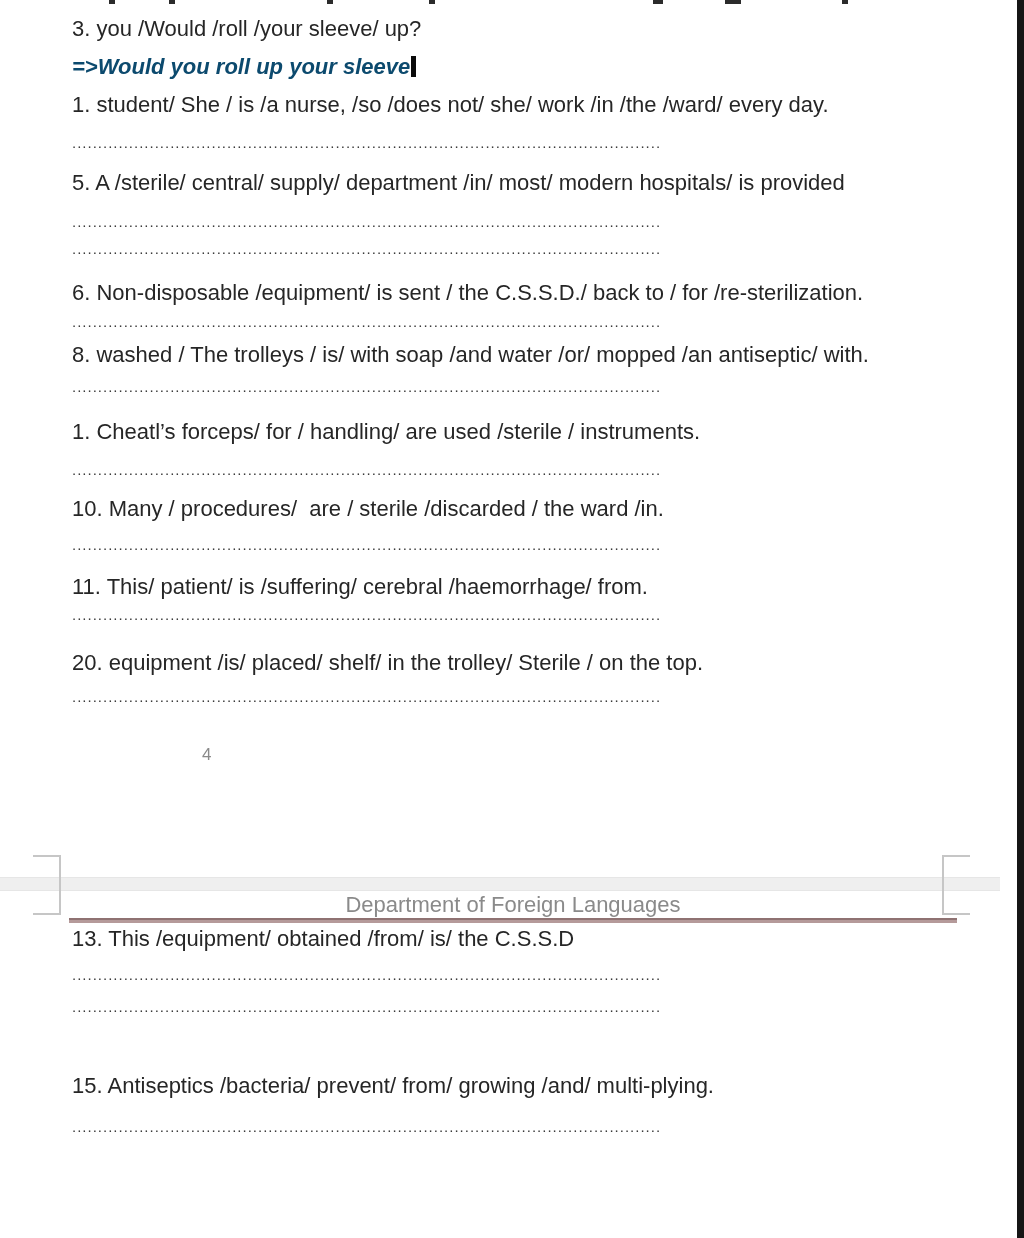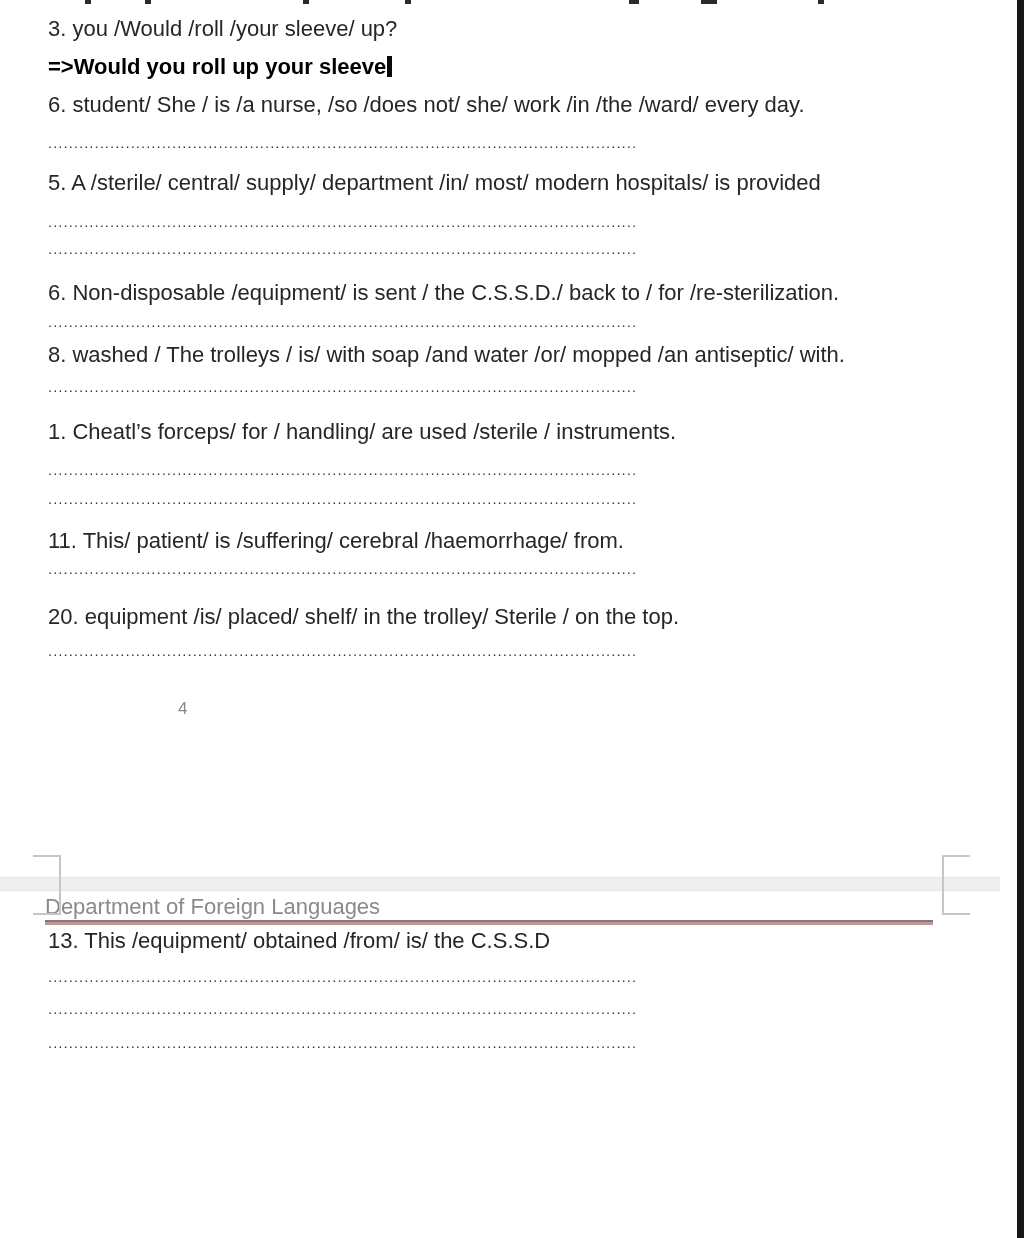--- a/index.html
+++ b/index.html
@@ -9,42 +9,42 @@
   }
   body {
     width: 1024px;
     height: 1238px;
     position: relative;
     overflow: hidden;
     font-family: "Liberation Sans", sans-serif;
     color: #262626;
   }
   .content {
-    padding-left: 48px;
+    padding-left: 72px;
     width: 948px;
   }
   .top-frag {
     position: relative;
     height: 5px;
   }
   .frag {
     position: absolute;
     top: 0;
     height: 4px;
     width: 6px;
     background: #2b2b2b;
   }
   .item {
     margin: 0;
     font-size: 22px;
     line-height: 24px;
     white-space: pre-wrap;
     color: #262626;
   }
-  .bold { font-weight: 700; color: #000000; }
+  .bold { font-weight: 700; color: #0c4a6e; font-style: italic; }
   .cursor {
     display: inline-block;
     width: 5px;
     height: 21px;
     background: #0a0a0a;
     vertical-align: -3px;
     margin-left: 1px;
   }
   .dots {
     margin: 0;
@@ -60,21 +60,21 @@
   .page-number {
     margin: 43px 0 0 130px;
     font-size: 17px;
     line-height: 20px;
     color: #8a8a8a;
   }
   .gap-spacer { height: 128px; }
   .header-block {
     width: 888px;
     margin-left: -3px;
-    margin-top: 48px;
+    text-align: center;
   }
   .doc-header {
     margin: 0;
     font-size: 22px;
     line-height: 24px;
     font-weight: 400;
     color: #8a8a8a;
   }
   .header-rule {
     margin-top: 1px;
@@ -135,37 +135,38 @@
     <span class="frag" style="left:357px"></span>
     <span class="frag" style="left:581px;width:10px"></span>
     <span class="frag" style="left:653px;width:16px"></span>
     <span class="frag" style="left:770px"></span>
   </div>
 
   <p class="item" style="margin-top:12px">3. you /Would /roll /your sleeve/ up?</p>
 
   <p class="item bold" style="margin-top:14px"><span>=&gt;Would you roll up your sleeve</span><span class="cursor"></span></p>
 
-  <p class="item" style="margin-top:14px">6. student/ She / is /a nurse, /so /does not/ she/ work /in /the /ward/ every day.</p>
+  <p class="item" style="margin-top:14px">1. student/ She / is /a nurse, /so /does not/ she/ work /in /the /ward/ every day.</p>
   <div class="dots" style="margin-top:21px">........................................................................................................................................................................................................</div>
 
   <p class="item" style="margin-top:23px">5. A /sterile/ central/ supply/ department /in/ most/ modern hospitals/ is provided</p>
   <div class="dots" style="margin-top:22px">........................................................................................................................................................................................................</div>
 
   <div class="dots" style="margin-top:17px">........................................................................................................................................................................................................</div>
 
   <p class="item" style="margin-top:27px">6. Non-disposable /equipment/ is sent / the C.S.S.D./ back to / for /re-sterilization.</p>
   <div class="dots" style="margin-top:12px">........................................................................................................................................................................................................</div>
 
   <p class="item" style="margin-top:16px">8. washed / The trolleys / is/ with soap /and water /or/ mopped /an antiseptic/ with.</p>
   <div class="dots" style="margin-top:15px">........................................................................................................................................................................................................</div>
 
   <p class="item" style="margin-top:28px">1. Cheatl’s forceps/ for / handling/ are used /sterile / instruments.</p>
   <div class="dots" style="margin-top:21px">........................................................................................................................................................................................................</div>
 
+  <p class="item" style="margin-top:22px">10. Many / procedures/  are / sterile /discarded / the ward /in.</p>
   <div class="dots" style="margin-top:19px">........................................................................................................................................................................................................</div>
 
   <p class="item" style="margin-top:25px">11. This/ patient/ is /suffering/ cerebral /haemorrhage/ from.</p>
   <div class="dots" style="margin-top:11px">........................................................................................................................................................................................................</div>
 
   <p class="item" style="margin-top:31px">20. equipment /is/ placed/ shelf/ in the trolley/ Sterile / on the top.</p>
   <div class="dots" style="margin-top:17px">........................................................................................................................................................................................................</div>
 
   <p class="page-number">4</p>
 
@@ -174,20 +175,21 @@
   <div class="header-block">
     <p class="doc-header">Department of Foreign Languages</p>
     <div class="header-rule"></div>
   </div>
 
   <p class="item" style="margin-top:4px">13. This /equipment/ obtained /from/ is/ the C.S.S.D</p>
   <div class="dots" style="margin-top:19px">........................................................................................................................................................................................................</div>
 
   <div class="dots" style="margin-top:22px">........................................................................................................................................................................................................</div>
 
+  <p class="item" style="margin-top:62px">15. Antiseptics /bacteria/ prevent/ from/ growing /and/ multi-plying.</p>
   <div class="dots" style="margin-top:24px">........................................................................................................................................................................................................</div>
 
 </div>
 
 <div class="page-band"></div>
 <div class="bracket bracket-left"></div>
 <div class="bracket bracket-right"></div>
 <div class="edge-bar"></div>
 
 </body></html>

